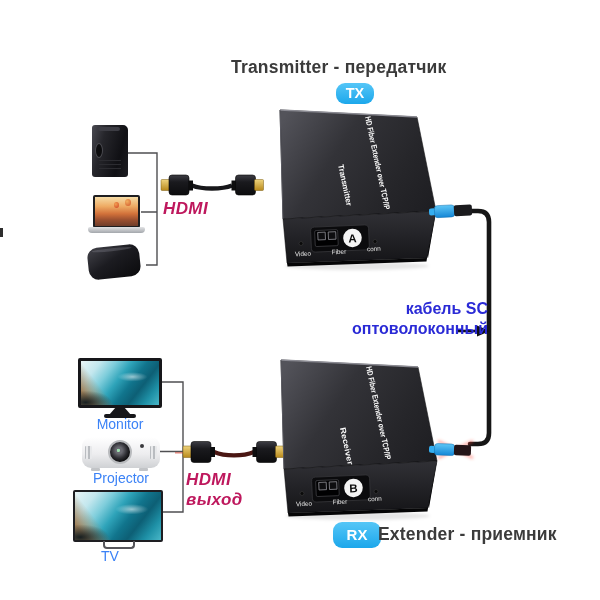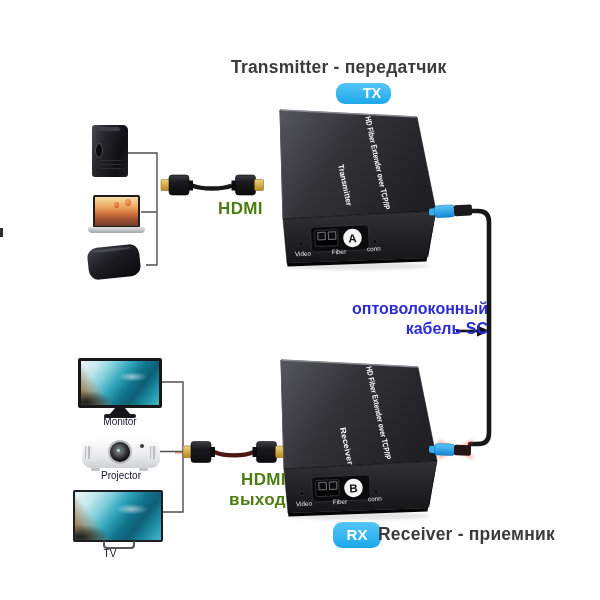--- a/index.html
+++ b/index.html
@@ -5,29 +5,29 @@
   html,body{margin:0;padding:0;background:#ffffff;}
   #stage{position:relative;width:600px;height:600px;background:#ffffff;overflow:hidden;
          font-family:"Liberation Sans",sans-serif;}
   #art{position:absolute;left:0;top:0;}
   .abs{position:absolute;}
   .title{position:absolute;font-weight:700;font-size:17.5px;color:#3b3b3b;letter-spacing:.2px;white-space:nowrap;}
   .t-tx{left:231px;top:57px;width:260px;text-align:left;}
   .t-rx{left:378px;top:524px;}
   .badge{position:absolute;background:linear-gradient(180deg,#55c6f7 0%,#1ca7eb 100%);
          color:#fff;font-weight:700;text-align:center;border-radius:9px;}
-  .b-tx{left:336px;top:83px;width:38px;height:21px;font-size:14.5px;line-height:21px;padding-left:17px;}
+  .b-tx{left:336px;top:83px;width:38px;height:21px;font-size:14.5px;line-height:21px;}
   .b-rx{left:333px;top:522px;width:48px;height:26px;font-size:15px;line-height:26px;}
-  .hdmi-label{position:absolute;width:100px;text-align:right;font-weight:700;
-              font-size:17px;line-height:19.5px;color:#4d7c0f;letter-spacing:.4px;}
+  .hdmi-label{position:absolute;width:100px;text-align:left;font-weight:700;
+              font-size:17px;line-height:19.5px;color:#be185d;letter-spacing:.4px;font-style:italic;}
   .l-in{left:163px;top:199px;}
   .l-out{left:186px;top:470px;}
   .fiber-label{position:absolute;left:340px;top:299px;width:148px;text-align:right;
                font-weight:700;font-size:16px;line-height:19.5px;color:#2a2ad6;}
-  .dev-label{position:absolute;font-size:10px;color:#0f172a;text-align:center;}
+  .dev-label{position:absolute;font-size:14px;color:#3b82f6;text-align:center;}
   
   .tower{left:92px;top:125px;width:36px;height:52px;border-radius:3px 5px 3px 3px;
          background:linear-gradient(105deg,#4a4a52 0%,#26262b 30%,#101014 72%,#1d1d22 100%);}
   .tower-handle{left:6px;top:2px;width:22px;height:4px;border-radius:2px;background:#3d3d44;}
   .tower-oval{left:3px;top:18px;width:6px;height:13px;border-radius:50%;
               background:#0c0c0e;border:1px solid #4a4a50;}
   .tower-vents{left:7px;bottom:5px;width:22px;height:12px;
                background:repeating-linear-gradient(180deg,#2c2c31 0 1.5px,rgba(0,0,0,0) 1.5px 4px);}
   .laptop-screen{left:93px;top:195px;width:43px;height:29px;border:2px solid #1e1e20;border-radius:2px;
          background:linear-gradient(180deg,#f6dca6 0%,#eeab64 32%,#d2713a 58%,#9c5030 78%,#6f3d2a 100%);}
@@ -199,29 +199,29 @@
     <polygon points="477,325.5 490,331 477,336.5" fill="#101010"></polygon>
   </g>
 </svg>
 
   <div class="title t-tx">Transmitter - передатчик</div>
   <div class="badge b-tx">TX</div>
   <div class="hdmi-label l-in">
     <div>HDMI</div>
   </div>
   <div class="fiber-label">
+    <div>кабель SC</div>
     <div>оптоволоконный</div>
-    <div>кабель SC</div>
   </div>
   <div class="hdmi-label l-out">
     <div>HDMI</div>
     <div>выход</div>
   </div>
   <div class="badge b-rx">RX</div>
-  <div class="title t-rx">Receiver - приемник</div>
+  <div class="title t-rx">Extender - приемник</div>
 
   <div class="abs tower">
     <div class="abs tower-handle"></div>
     <div class="abs tower-oval"></div>
     <div class="abs tower-vents"></div>
   </div>
   <div class="abs laptop-screen">
     <div class="abs balloon1"></div>
     <div class="abs balloon2"></div>
   </div>

